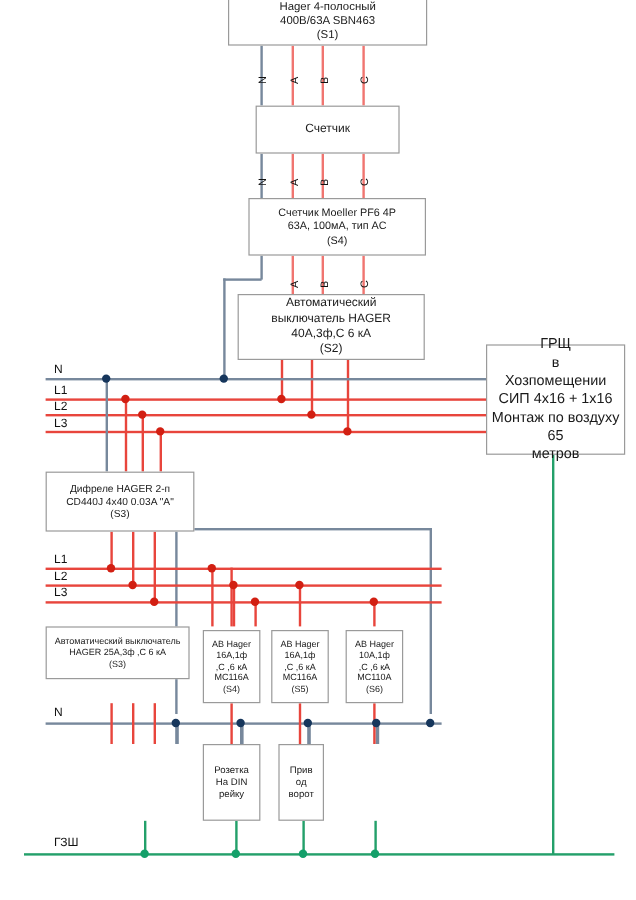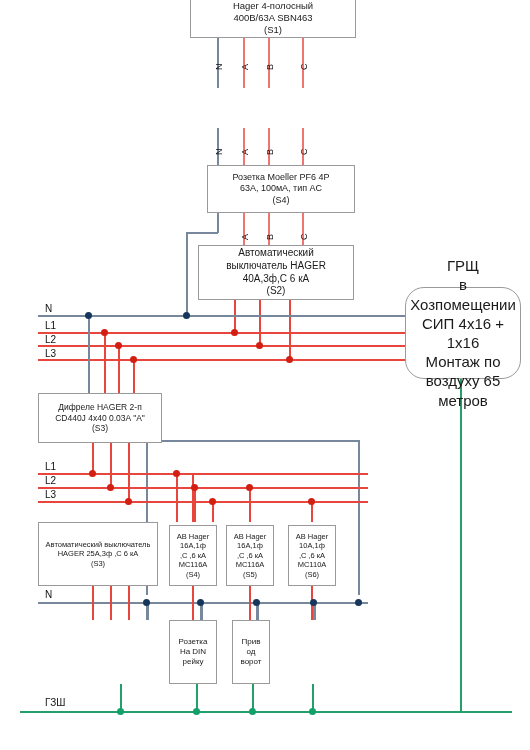--- a/index.html
+++ b/index.html
@@ -231,50 +231,53 @@
   <div class="wire green" style="left:460px;top:378px;width:2px;height:334px;"></div>
   <div class="arrow up-green" style="left:456px;top:368px;"></div>
 
   <div class="box" style="left:190px;top:-14px;width:166px;height:52px;font-size:9.5px;">
     <span class="txt">Выключатель нагрузки
 Hager 4-полосный
 400B/63A SBN463
 (S1)</span>
   </div>
 
+  <div class="box" style="left:213px;top:88px;width:120px;height:40px;font-size:10px;">
+    <span class="txt">Счетчик</span>
+  </div>
 
   <div class="box" style="left:207px;top:165px;width:148px;height:48px;font-size:9px;">
-    <span class="txt">Розетка Moeller PF6 4P
+    <span class="txt">Счетчик Moeller PF6 4P
 63A, 100мА, тип AC
 (S4)</span>
   </div>
 
   <div class="box" style="left:198px;top:245px;width:156px;height:55px;font-size:10px;">
     <span class="txt">Автоматический
 выключатель HAGER
 40A,3ф,С 6 кА
 (S2)</span>
   </div>
 
-  <div class="box" style="left:405px;top:287px;width:116px;height:92px;font-size:15px;border-radius:19px;">
+  <div class="box" style="left:405px;top:287px;width:116px;height:92px;font-size:12px;">
     <span class="txt">ГРЩ
 в
 Хозпомещении
 СИП 4х16 + 1х16
 Монтаж по воздуху 65
 метров</span>
   </div>
 
   <div class="box" style="left:38px;top:393px;width:124px;height:50px;font-size:8.5px;">
     <span class="txt">Дифреле HAGER 2-п
 CD440J 4x40 0.03A "A"
 (S3)</span>
   </div>
 
-  <div class="box" style="left:38px;top:522px;width:120px;height:64px;font-size:7.5px;align-items:center;">
+  <div class="box" style="left:38px;top:522px;width:120px;height:44px;font-size:7.5px;align-items:center;">
     <span class="txt">Автоматический выключатель
 HAGER 25A,3ф ,С 6 кА
 (S3)</span>
   </div>
 
   <div class="box" style="left:169px;top:525px;width:48px;height:61px;font-size:7.5px;">
     <span class="txt">AB Hager
 16A,1ф
 ,C ,6 кА
 MC116A

